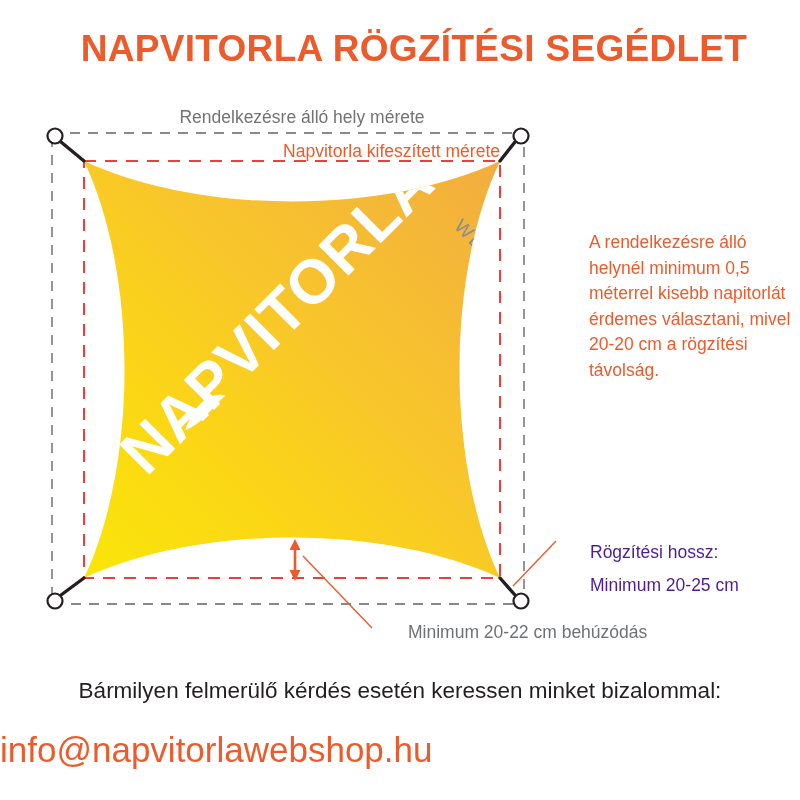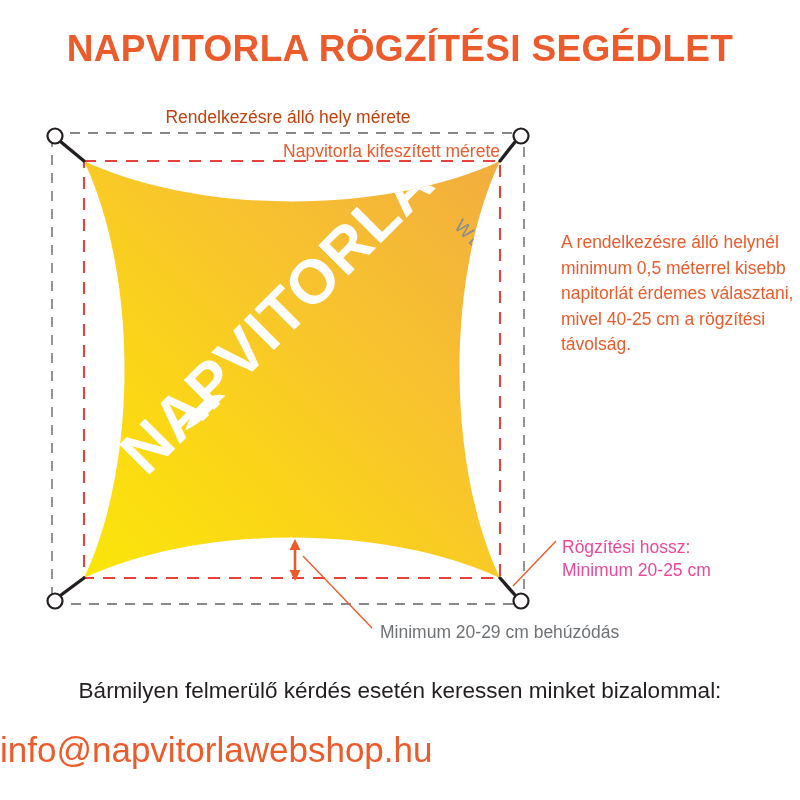--- a/index.html
+++ b/index.html
@@ -31,46 +31,46 @@
 
   
   #diagram {
     position: absolute;
     left: 0; top: 0;
     width: 800px; height: 680px;
   }
   #diagram svg { display: block; }
 
   
-  .lbl { position: absolute; white-space: pre; }
+  .lbl { position: absolute; white-space: pre; padding-left: 28px; }
 
   #label-outer {
     left: 52px; top: 107px; width: 472px;
     text-align: center;
     font-size: 17.5px;
-    color: #c2410c;
+    color: #737373;
   }
   #label-inner {
     left: 84px; top: 141px; width: 416px;
     text-align: right;
     font-size: 17.5px;
     color: #ec5b2c;
   }
   #note-right {
     left: 561px; top: 230px; width: 235px;
     font-size: 17.5px;
     line-height: 25.5px;
     color: #ec5b2c;
     white-space: normal;
   }
   #label-attach {
     left: 562px; top: 536px; width: 235px;
     font-size: 17.5px;
-    line-height: 23px;
-    color: #ec4899;
+    line-height: 33px;
+    color: #4c1d95;
     white-space: normal;
   }
   #label-sag {
     left: 380px; top: 622px;
     font-size: 17.5px;
     color: #6f7275;
   }
 
   
   #footer-text {
@@ -171,24 +171,24 @@
       <line x1="303" y1="556" x2="372" y2="628" stroke="#ec5b2c" stroke-width="1.4"></line>
 
       <line x1="513" y1="586" x2="556" y2="541" stroke="#ec5b2c" stroke-width="1.4"></line>
     </svg>
   </div>
 
   <div id="label-outer" class="lbl">Rendelkezésre álló hely mérete</div>
 
   <div id="label-inner" class="lbl">Napvitorla kifeszített mérete</div>
 
-  <div id="note-right" class="lbl">A rendelkezésre álló helynél minimum 0,5 méterrel kisebb napitorlát érdemes választani, mivel 40-25 cm a rögzítési távolság.</div>
+  <div id="note-right" class="lbl">A rendelkezésre álló helynél minimum 0,5 méterrel kisebb napitorlát érdemes választani, mivel 20-20 cm a rögzítési távolság.</div>
 
   <div id="label-attach" class="lbl" style="white-space: pre-line;">Rögzítési hossz:
 Minimum 20-25 cm</div>
 
-  <div id="label-sag" class="lbl">Minimum 20-29 cm behúzódás</div>
+  <div id="label-sag" class="lbl">Minimum 20-22 cm behúzódás</div>
 
   <div id="footer-text">Bármilyen felmerülő kérdés esetén keressen minket bizalommal:</div>
 
   <div id="footer-email">info@napvitorlawebshop.hu</div>
 
 </div>
 
 </body></html>

